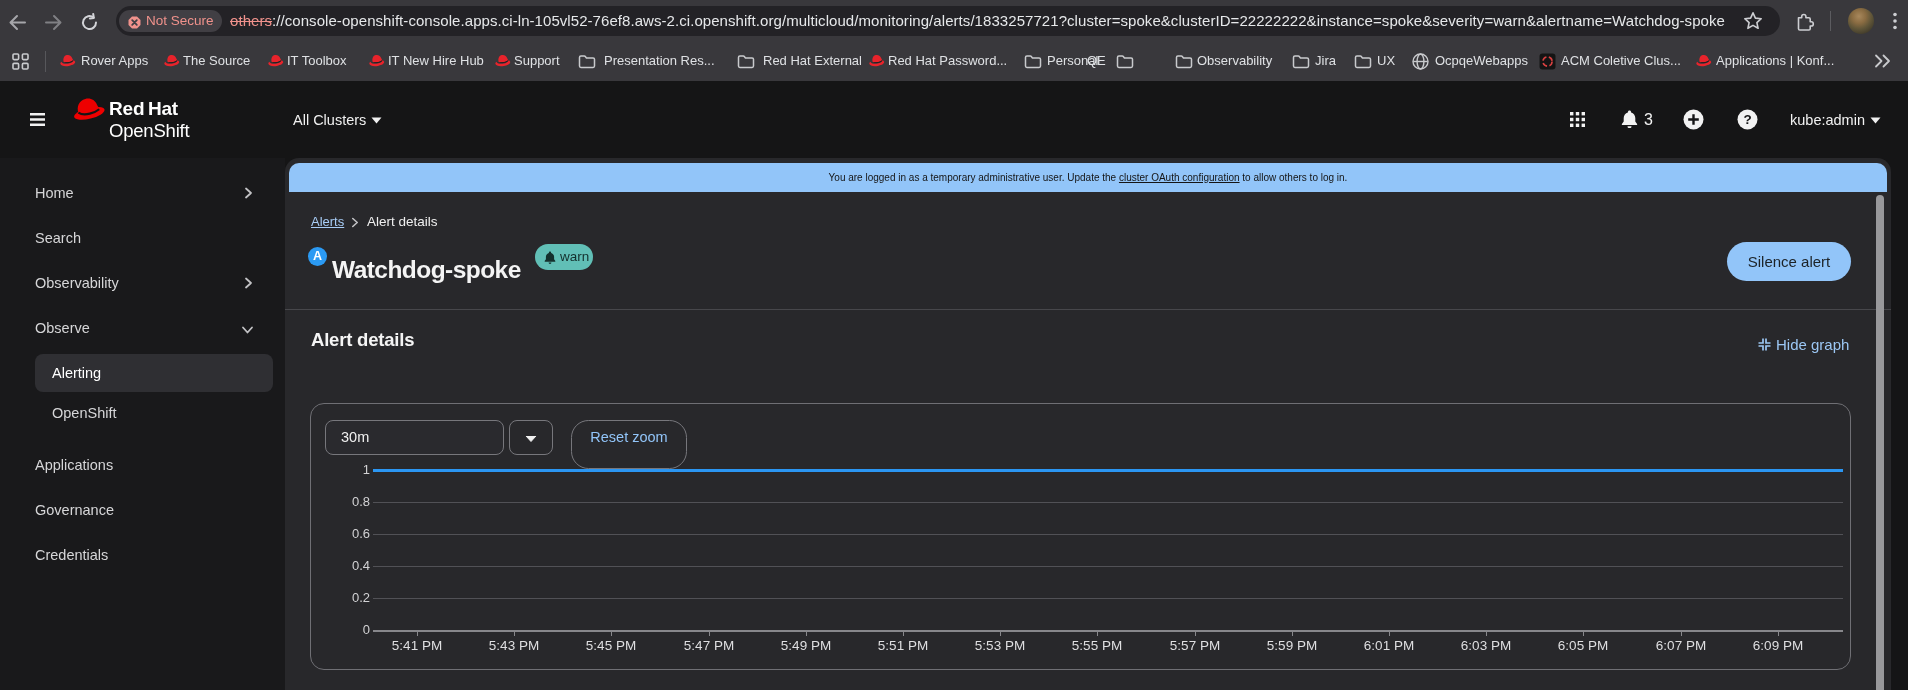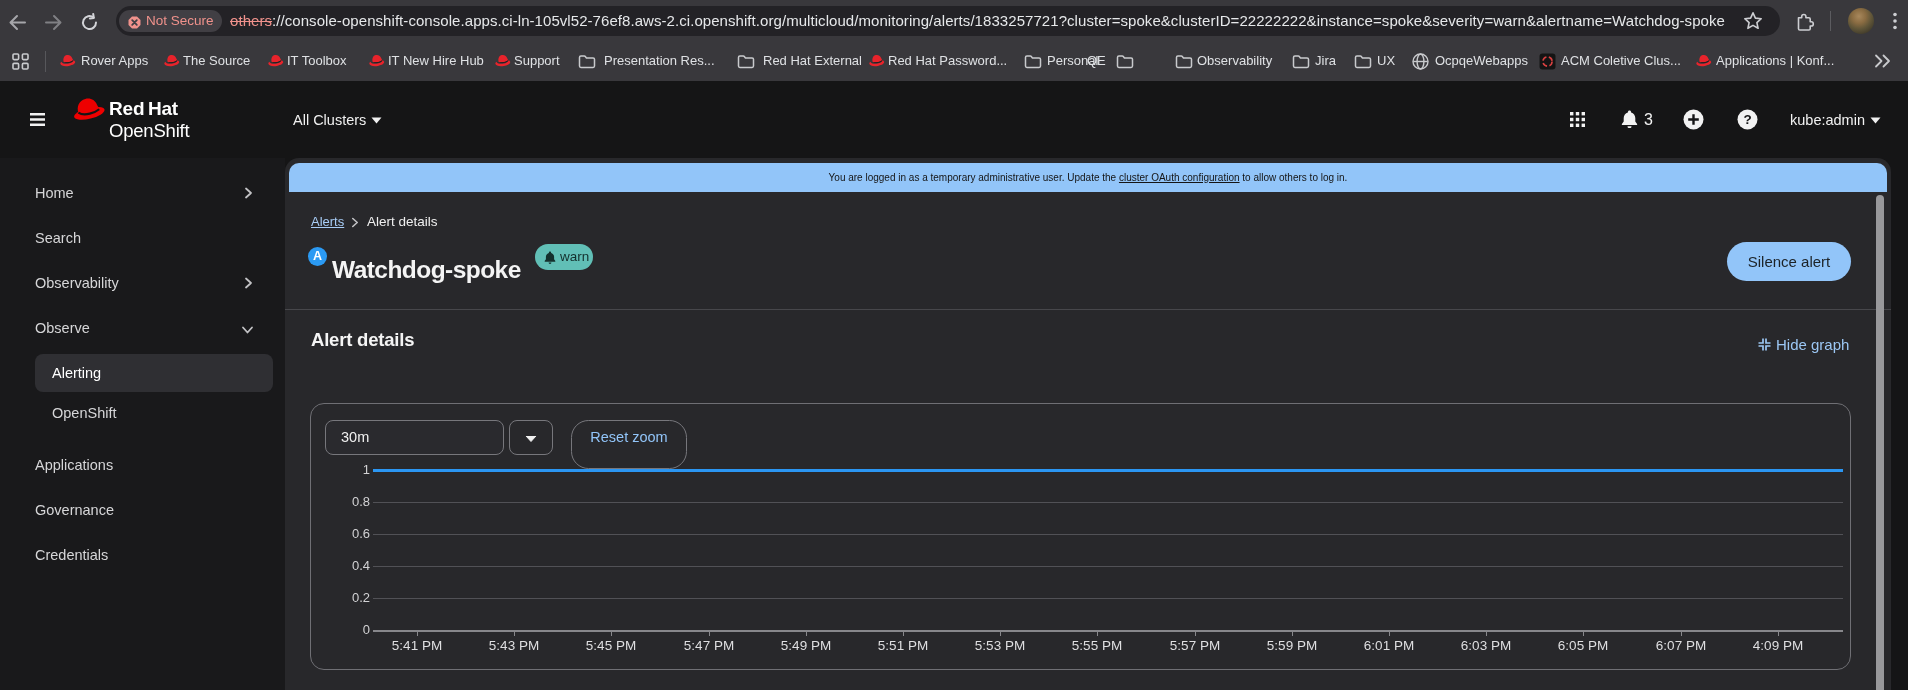--- a/index.html
+++ b/index.html
@@ -326,17 +326,17 @@
       <div class="abs xlab" style="left:963px;">5:59 PM</div>
   <div class="abs xtick" style="left:1100px;"></div>
       <div class="abs xlab" style="left:1060px;">6:01 PM</div>
   <div class="abs xtick" style="left:1197px;"></div>
       <div class="abs xlab" style="left:1157px;">6:03 PM</div>
   <div class="abs xtick" style="left:1294px;"></div>
       <div class="abs xlab" style="left:1254px;">6:05 PM</div>
   <div class="abs xtick" style="left:1392px;"></div>
       <div class="abs xlab" style="left:1352px;">6:07 PM</div>
   <div class="abs xtick" style="left:1489px;"></div>
-      <div class="abs xlab" style="left:1449px;">4:09 PM</div>
+      <div class="abs xlab" style="left:1449px;">6:09 PM</div>
 </div>
 </div>
 
 <div class="abs" style="left:1876px;top:195px;width:8px;height:495px;border-radius:4px 4px 0 0;background:#99999c;"></div>
 
 </body></html>

